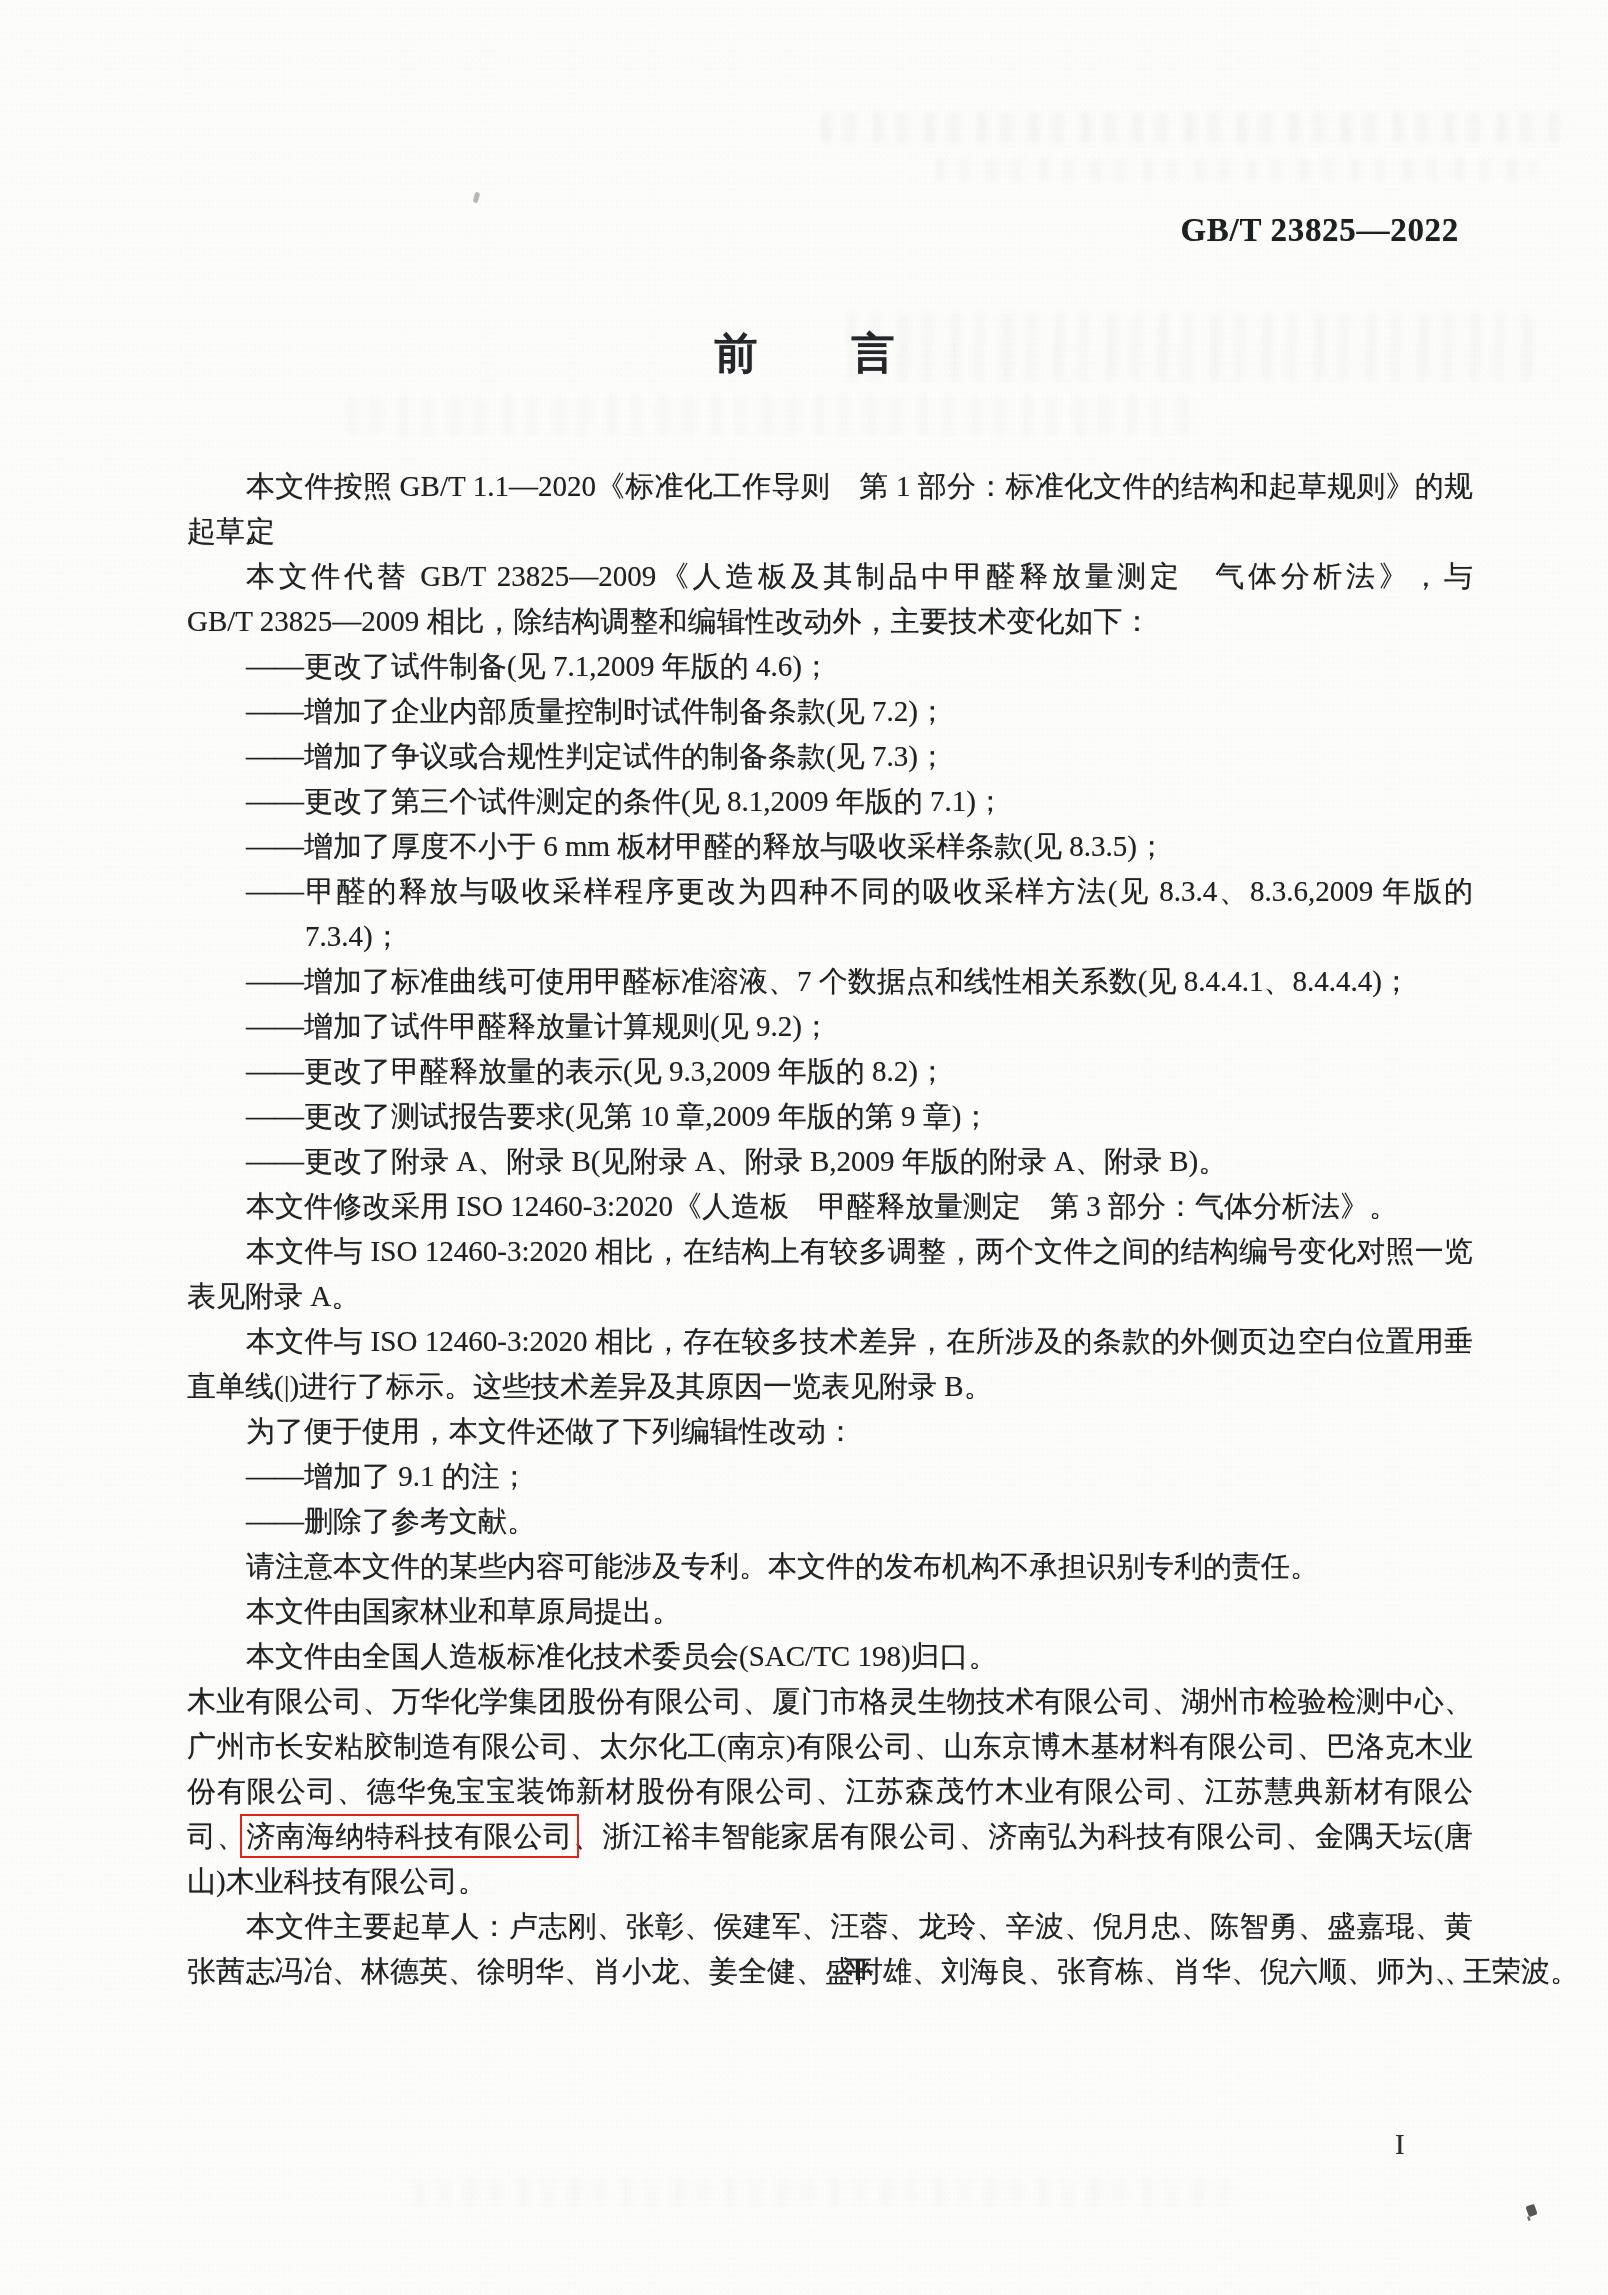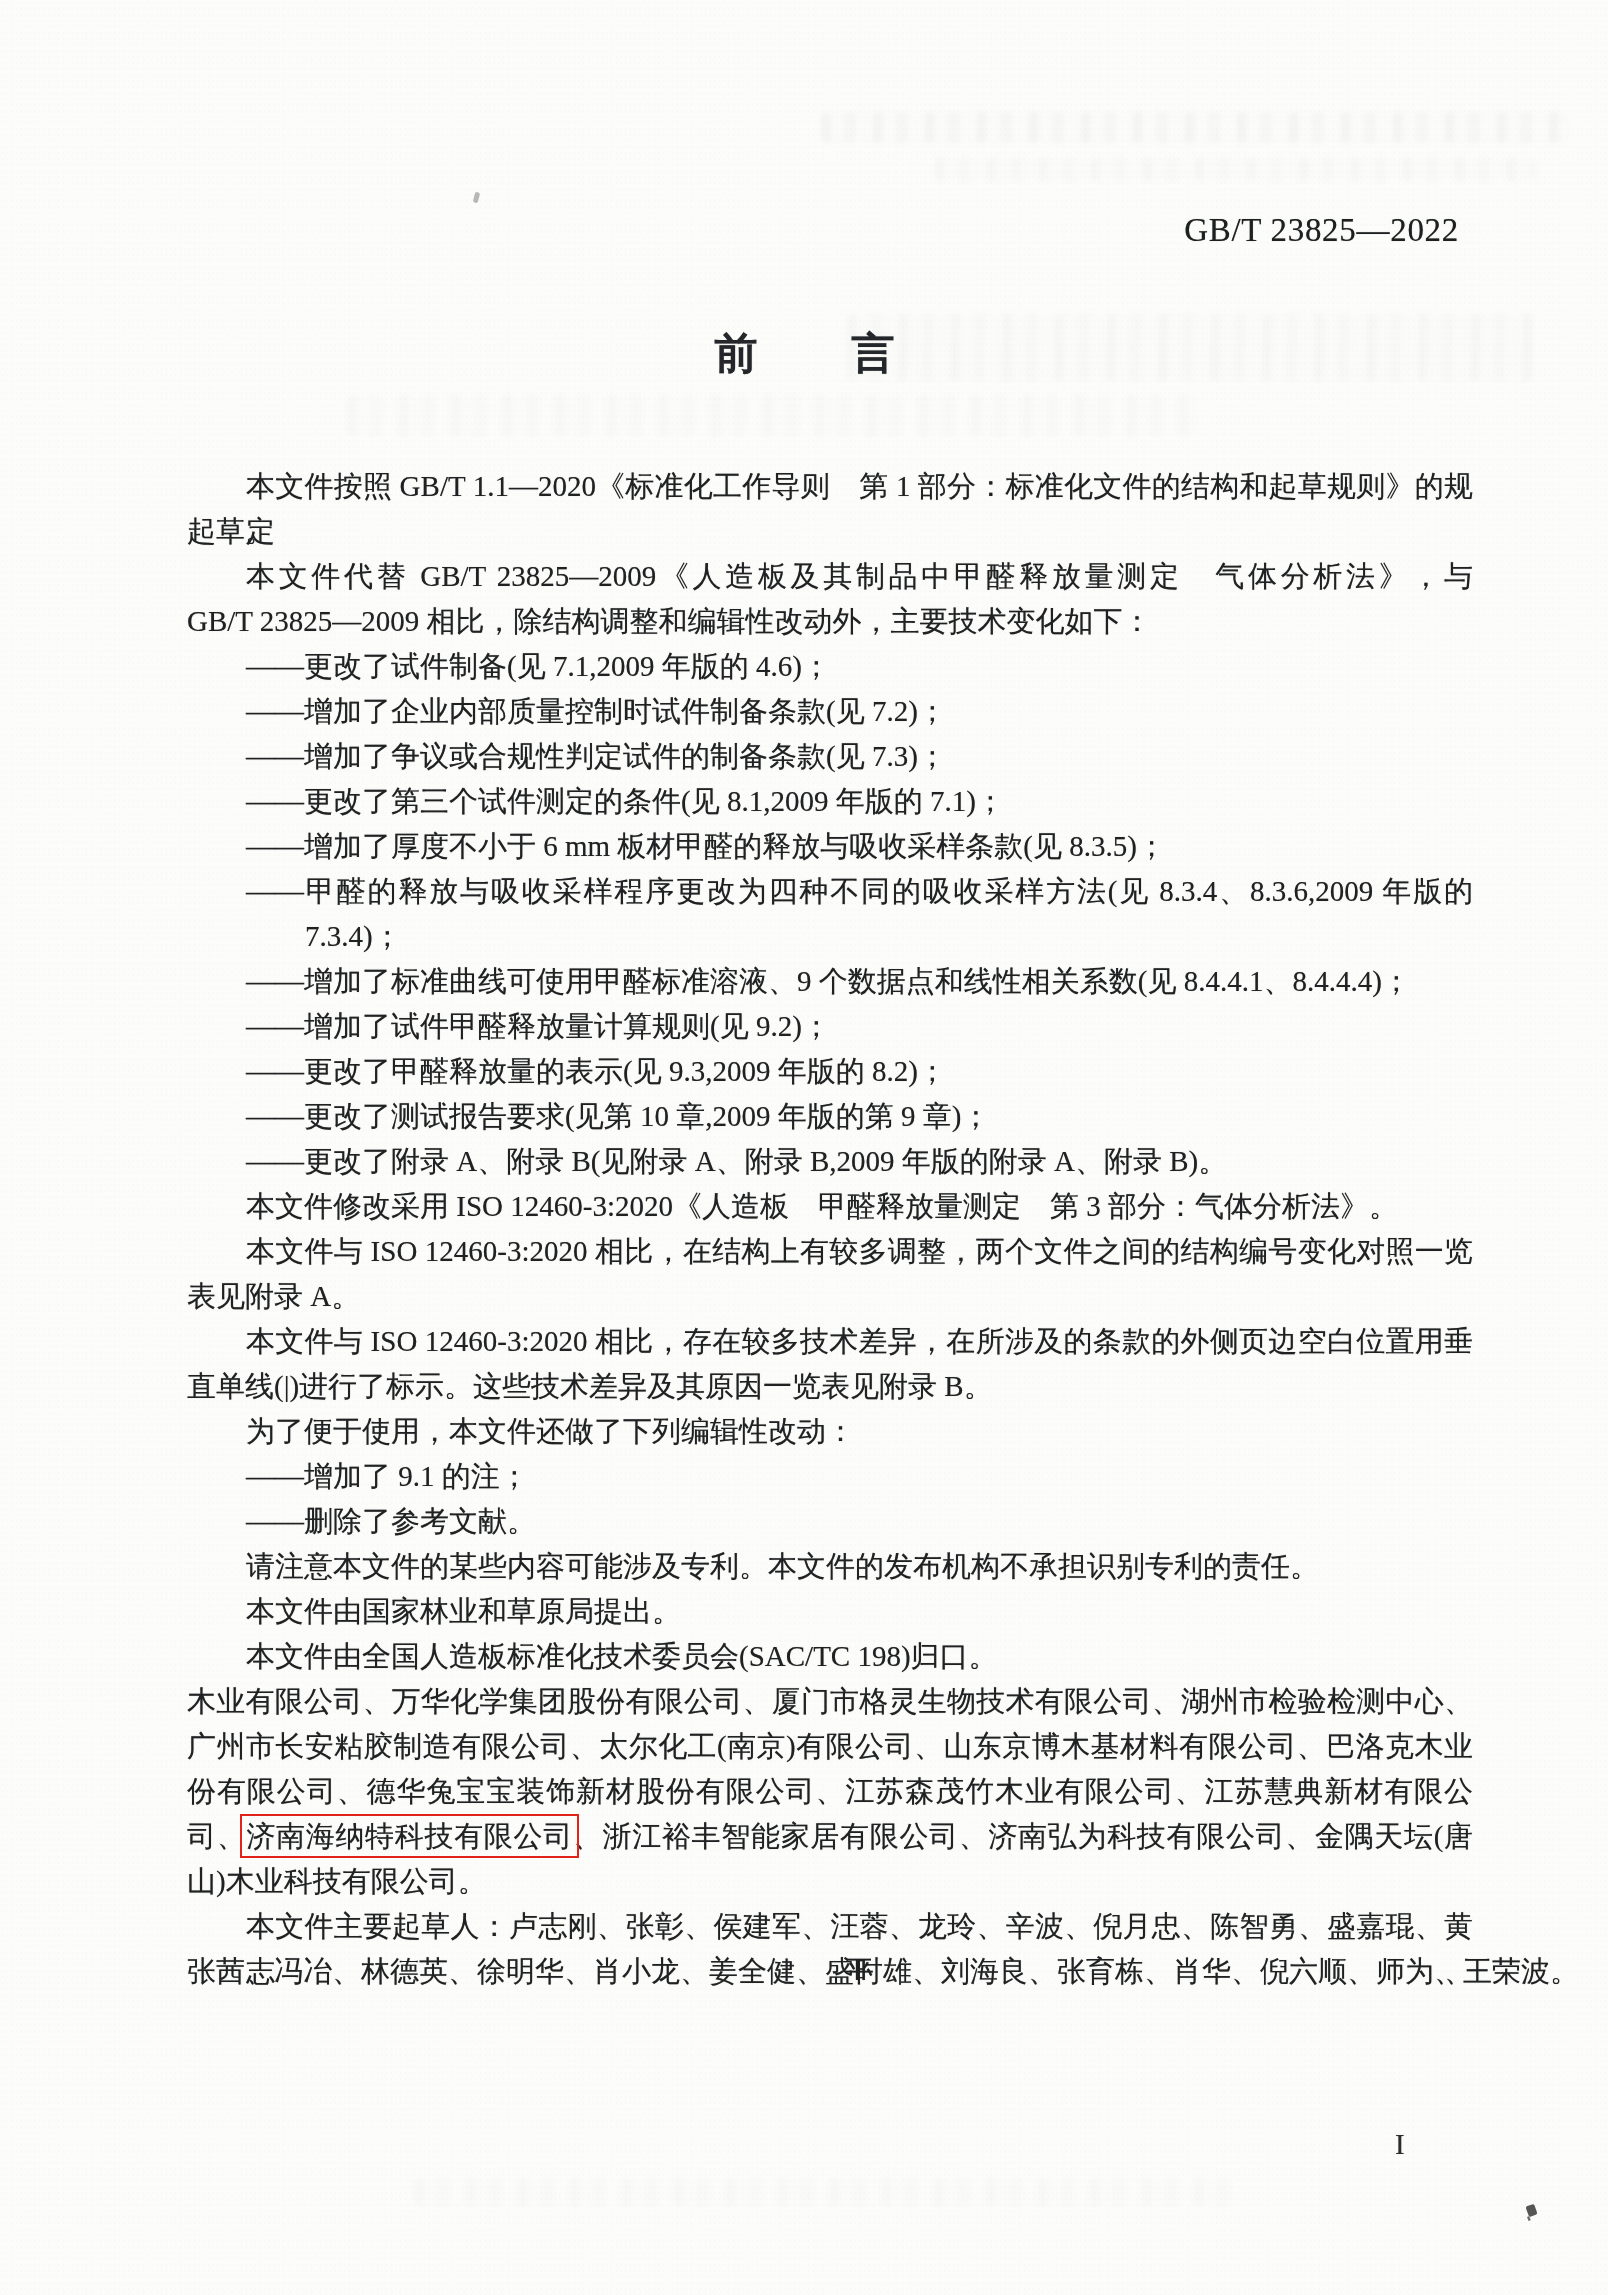--- a/index.html
+++ b/index.html
@@ -32,21 +32,21 @@
   .a2{left:935px;top:158px;width:601px;height:23px;opacity:.4;}
   .a3{left:847px;top:314px;width:688px;height:67px;opacity:.4;}
   .a4{left:347px;top:395px;width:855px;height:41px;opacity:.3;}
   .a5{left:414px;top:2179px;width:828px;height:27px;opacity:.3;}
   .speck1{position:absolute;left:474px;top:192px;width:4.7px;height:10.7px;background:#9a9a9a;border-radius:2.7px;transform:rotate(14deg);opacity:.7;}
   .speck2{position:absolute;left:1527px;top:2205px;width:8.7px;height:10.7px;background:#3a3a3a;border-radius:2px;transform:rotate(-20deg);opacity:.85;box-shadow:-5.3px 6.7px 0 -3.3px #555;}
 
   .std-code{
     position:absolute;
     top:212px;right:150px;
-    font-size:33px;font-weight:normal;
+    font-size:33px;font-weight:bold;
     letter-spacing:0.7px;
     color:#1d2021;
     text-shadow:0 0 0.7px rgba(30,30,30,.6);
   }
   .doc-title{
     position:absolute;
     top:330px;left:0;width:1609px;
     display:flex;justify-content:center;gap:94px;
     font-family:"Liberation Sans","DejaVu Sans",sans-serif;
     font-weight:bold;
@@ -111,21 +111,21 @@
     <div class="line">起草。</div>
     <div class="line ind fill">本文件代替 GB/T 23825—2009《人造板及其制品中甲醛释放量测定　气体分析法》，与</div>
     <div class="line">GB/T 23825—2009 相比，除结构调整和编辑性改动外，主要技术变化如下：</div>
     <div class="line ind">——更改了试件制备(见 7.1,2009 年版的 4.6)；</div>
     <div class="line ind">——增加了企业内部质量控制时试件制备条款(见 7.2)；</div>
     <div class="line ind">——增加了争议或合规性判定试件的制备条款(见 7.3)；</div>
     <div class="line ind">——更改了第三个试件测定的条件(见 8.1,2009 年版的 7.1)；</div>
     <div class="line ind">——增加了厚度不小于 6 mm 板材甲醛的释放与吸收采样条款(见 8.3.5)；</div>
     <div class="line ind fill">——甲醛的释放与吸收采样程序更改为四种不同的吸收采样方法(见 8.3.4、8.3.6,2009 年版的</div>
     <div class="line cont">7.3.4)；</div>
-    <div class="line ind">——增加了标准曲线可使用甲醛标准溶液、9 个数据点和线性相关系数(见 8.4.4.1、8.4.4.4)；</div>
+    <div class="line ind">——增加了标准曲线可使用甲醛标准溶液、7 个数据点和线性相关系数(见 8.4.4.1、8.4.4.4)；</div>
     <div class="line ind">——增加了试件甲醛释放量计算规则(见 9.2)；</div>
     <div class="line ind">——更改了甲醛释放量的表示(见 9.3,2009 年版的 8.2)；</div>
     <div class="line ind">——更改了测试报告要求(见第 10 章,2009 年版的第 9 章)；</div>
     <div class="line ind">——更改了附录 A、附录 B(见附录 A、附录 B,2009 年版的附录 A、附录 B)。</div>
     <div class="line ind">本文件修改采用 ISO 12460-3:2020《人造板　甲醛释放量测定　第 3 部分：气体分析法》。</div>
     <div class="line ind fill">本文件与 ISO 12460-3:2020 相比，在结构上有较多调整，两个文件之间的结构编号变化对照一览</div>
     <div class="line">表见附录 A。</div>
     <div class="line ind fill">本文件与 ISO 12460-3:2020 相比，存在较多技术差异，在所涉及的条款的外侧页边空白位置用垂</div>
     <div class="line">直单线(|)进行了标示。这些技术差异及其原因一览表见附录 B。</div>
     <div class="line ind">为了便于使用，本文件还做了下列编辑性改动：</div>

